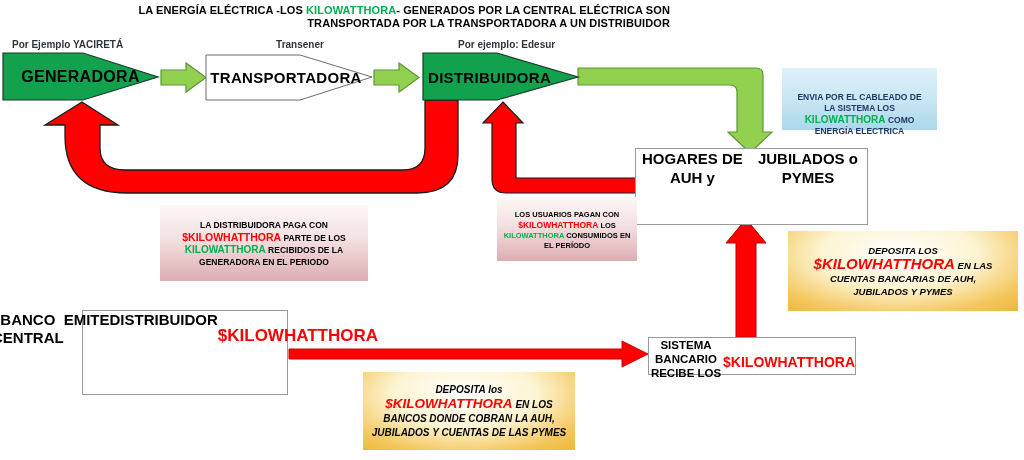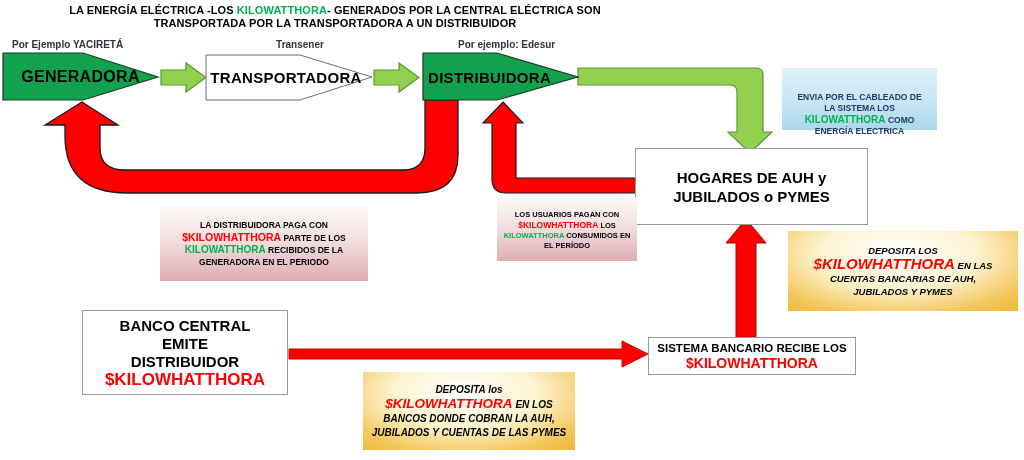--- a/index.html
+++ b/index.html
@@ -3,30 +3,30 @@
 <meta charset="utf-8">
 <style>
   html,body{margin:0;padding:0;background:#fff;}
   #canvas{
     position:relative;width:1024px;height:460px;background:#fff;overflow:hidden;
     font-family:"Liberation Sans",sans-serif;font-weight:bold;color:#000;
   }
   .abs{position:absolute;}
   .ctr{text-align:center;}
   
-  .title{left:0;top:4px;width:670px;font-size:11px;line-height:13px;text-align:center;letter-spacing:.1px;}
+  .title{left:0;top:4px;width:670px;font-size:11px;line-height:13px;text-align:right;letter-spacing:.1px;}
   .green-t{color:var(--text-green,#00B050);}
-  .red-t{color:var(--text-red,#FF0000);}
+  .red-t{color:var(--text-red,#FF0000);margin-top:16px;}
   
   .stage-lbl{font-size:10px;color:#30343b;white-space:nowrap;}
   
   .shape-lbl{font-size:15px;letter-spacing:.3px;white-space:nowrap;text-align:center;}
   
   .wbox{background:#fff;border:1.5px solid #9a9a9a;box-sizing:border-box;
-        display:flex;flex-direction:column;justify-content:center;text-align:center;}
+        display:flex;flex-direction:row;justify-content:center;text-align:center;}
   
   .callout{box-sizing:border-box;text-align:center;}
   .blue-box{background:linear-gradient(180deg,#def1f9 0%,#c6e6f3 55%,#abd8ea 100%);
             color:var(--blue-text,#1F3864);font-size:8.5px;line-height:11px;padding-top:24px;}
   .blue-box .big{font-size:10px;}
   .pink-box{background:linear-gradient(180deg,#fdf8f8 0%,#f4e0e0 45%,#ddadb2 100%);}
   .yellow-box{background:radial-gradient(ellipse 75% 95% at 48% 28%,#ffffff 0%,#fdf4d2 45%,#f4c75d 82%,#edba3a 100%);font-style:italic;}
 </style>
 </head>
 <body>

